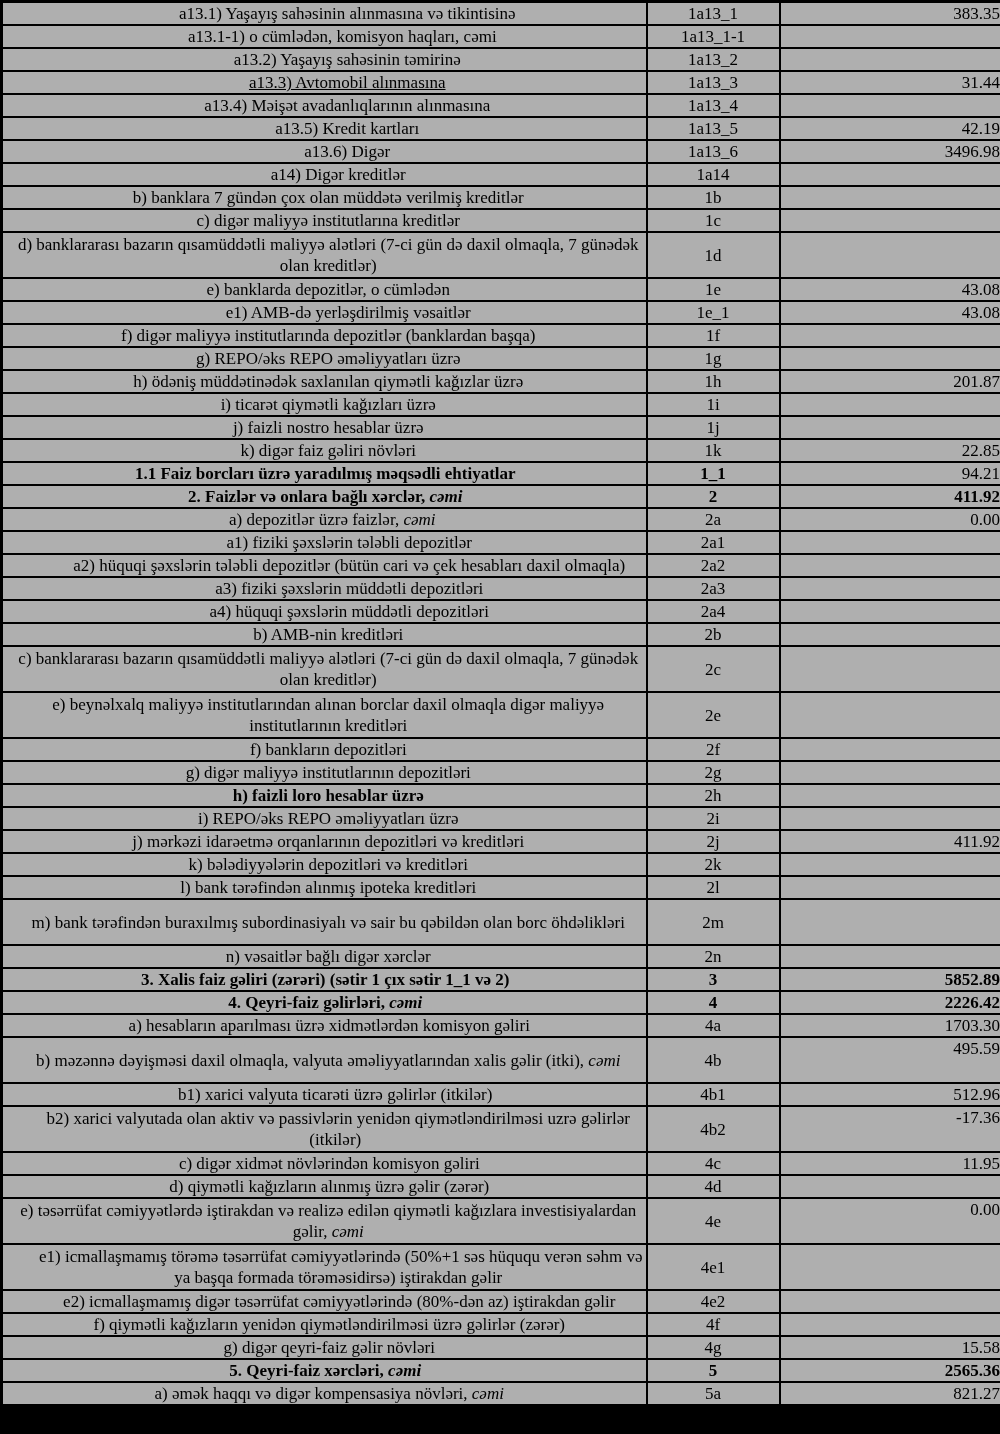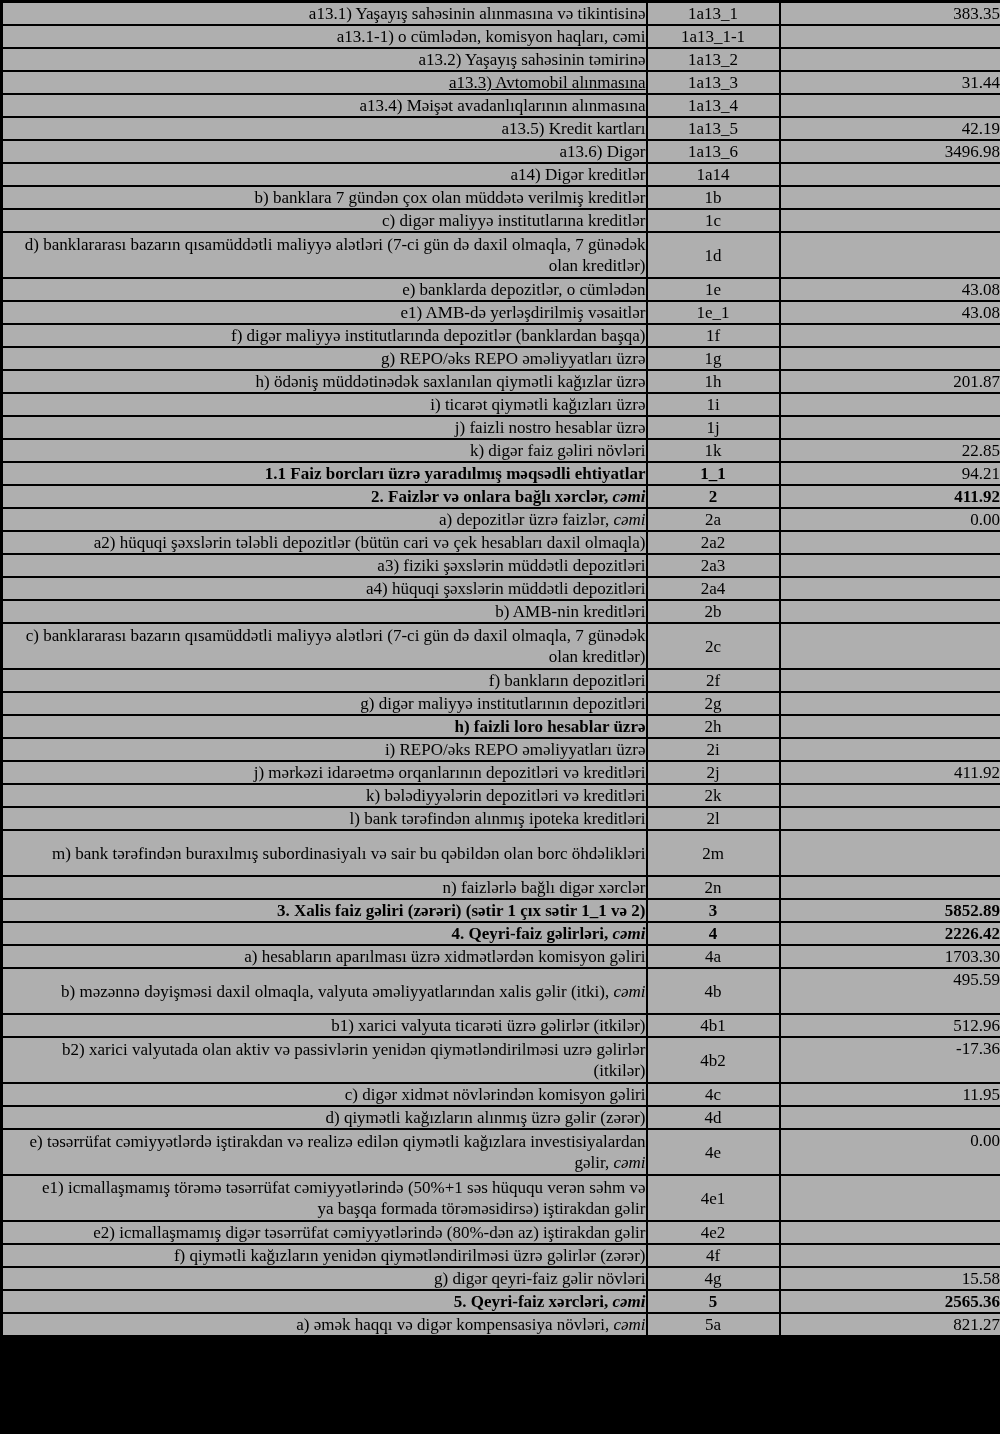--- a/index.html
+++ b/index.html
@@ -28,21 +28,21 @@
     color: #000000;
     padding: 0;
     overflow: hidden;
     background: #afafaf;
   }
   tr.single td { height: 21px; }
   tr.multi  td { height: 44px; }
   tr.single td.lbl { white-space: nowrap; }
   td.lbl {
     vertical-align: middle;
-    text-align: right;
+    text-align: center;
   }
   td.code {
     text-align: center;
     vertical-align: middle;
   }
   td.val {
     text-align: right;
     vertical-align: top;
     padding-right: 4px;
   }
@@ -165,20 +165,25 @@
           <td class="lbl" style="padding-left: 2px; text-indent: 0px;"><span>2. Faizlər və onlara bağlı xərclər, </span><i>cəmi</i></td>
           <td class="code">2</td>
           <td class="val bv">411.92</td>
         </tr>
         <tr class="single">
           <td class="lbl" style="padding-left: 16px; text-indent: 0px;"><span>a) depozitlər üzrə faizlər, </span><i>cəmi</i></td>
           <td class="code">2a</td>
           <td class="val">0.00</td>
         </tr>
         <tr class="single">
+          <td class="lbl" style="padding-left: 50px; text-indent: 0px;"><span>a1) fiziki şəxslərin tələbli depozitlər</span></td>
+          <td class="code">2a1</td>
+          <td class="val"></td>
+        </tr>
+        <tr class="single">
           <td class="lbl" style="padding-left: 50px; text-indent: 0px;"><span>a2) hüquqi şəxslərin tələbli depozitlər (bütün cari və çek hesabları daxil olmaqla)</span></td>
           <td class="code">2a2</td>
           <td class="val"></td>
         </tr>
         <tr class="single">
           <td class="lbl" style="padding-left: 50px; text-indent: 0px;"><span>a3) fiziki şəxslərin müddətli depozitləri</span></td>
           <td class="code">2a3</td>
           <td class="val"></td>
         </tr>
         <tr class="single">
@@ -187,20 +192,25 @@
           <td class="val"></td>
         </tr>
         <tr class="single">
           <td class="lbl" style="padding-left: 8px; text-indent: 0px;"><span>b) AMB-nin kreditləri</span></td>
           <td class="code">2b</td>
           <td class="val"></td>
         </tr>
         <tr class="multi">
           <td class="lbl" style="padding-left: 8px; text-indent: 0px;"><span>c) banklararası bazarın qısamüddətli maliyyə alətləri (7-ci gün də daxil olmaqla, 7 günədək olan kreditlər)</span></td>
           <td class="code">2c</td>
+          <td class="val"></td>
+        </tr>
+        <tr class="multi">
+          <td class="lbl" style="padding-left: 8px; text-indent: 0px;"><span>e) beynəlxalq maliyyə institutlarından alınan borclar daxil olmaqla digər maliyyə institutlarının kreditləri</span></td>
+          <td class="code">2e</td>
           <td class="val"></td>
         </tr>
         <tr class="single">
           <td class="lbl" style="padding-left: 8px; text-indent: 0px;"><span>f) bankların depozitləri</span></td>
           <td class="code">2f</td>
           <td class="val"></td>
         </tr>
         <tr class="single">
           <td class="lbl" style="padding-left: 8px; text-indent: 0px;"><span>g) digər maliyyə institutlarının depozitləri</span></td>
           <td class="code">2g</td>
@@ -230,21 +240,21 @@
           <td class="lbl" style="padding-left: 8px; text-indent: 0px;"><span>l) bank tərəfindən alınmış ipoteka kreditləri</span></td>
           <td class="code">2l</td>
           <td class="val"></td>
         </tr>
         <tr class="multi">
           <td class="lbl" style="padding-left: 8px; text-indent: 0px;"><span>m) bank tərəfindən buraxılmış subordinasiyalı və sair bu qəbildən olan borc öhdəlikləri</span></td>
           <td class="code">2m</td>
           <td class="val"></td>
         </tr>
         <tr class="single">
-          <td class="lbl" style="padding-left: 8px; text-indent: 0px;"><span>n) faizlərlə bağlı digər xərclər</span></td>
+          <td class="lbl" style="padding-left: 8px; text-indent: 0px;"><span>n) vəsaitlər bağlı digər xərclər</span></td>
           <td class="code">2n</td>
           <td class="val"></td>
         </tr>
         <tr class="single bold">
           <td class="lbl" style="padding-left: 2px; text-indent: 0px;"><span>3. Xalis faiz gəliri (zərəri) (sətir 1 çıx sətir 1_1 və 2)</span></td>
           <td class="code">3</td>
           <td class="val bv">5852.89</td>
         </tr>
         <tr class="single bold">
           <td class="lbl" style="padding-left: 2px; text-indent: 0px;"><span>4. Qeyri-faiz gəlirləri, </span><i>cəmi</i></td>

